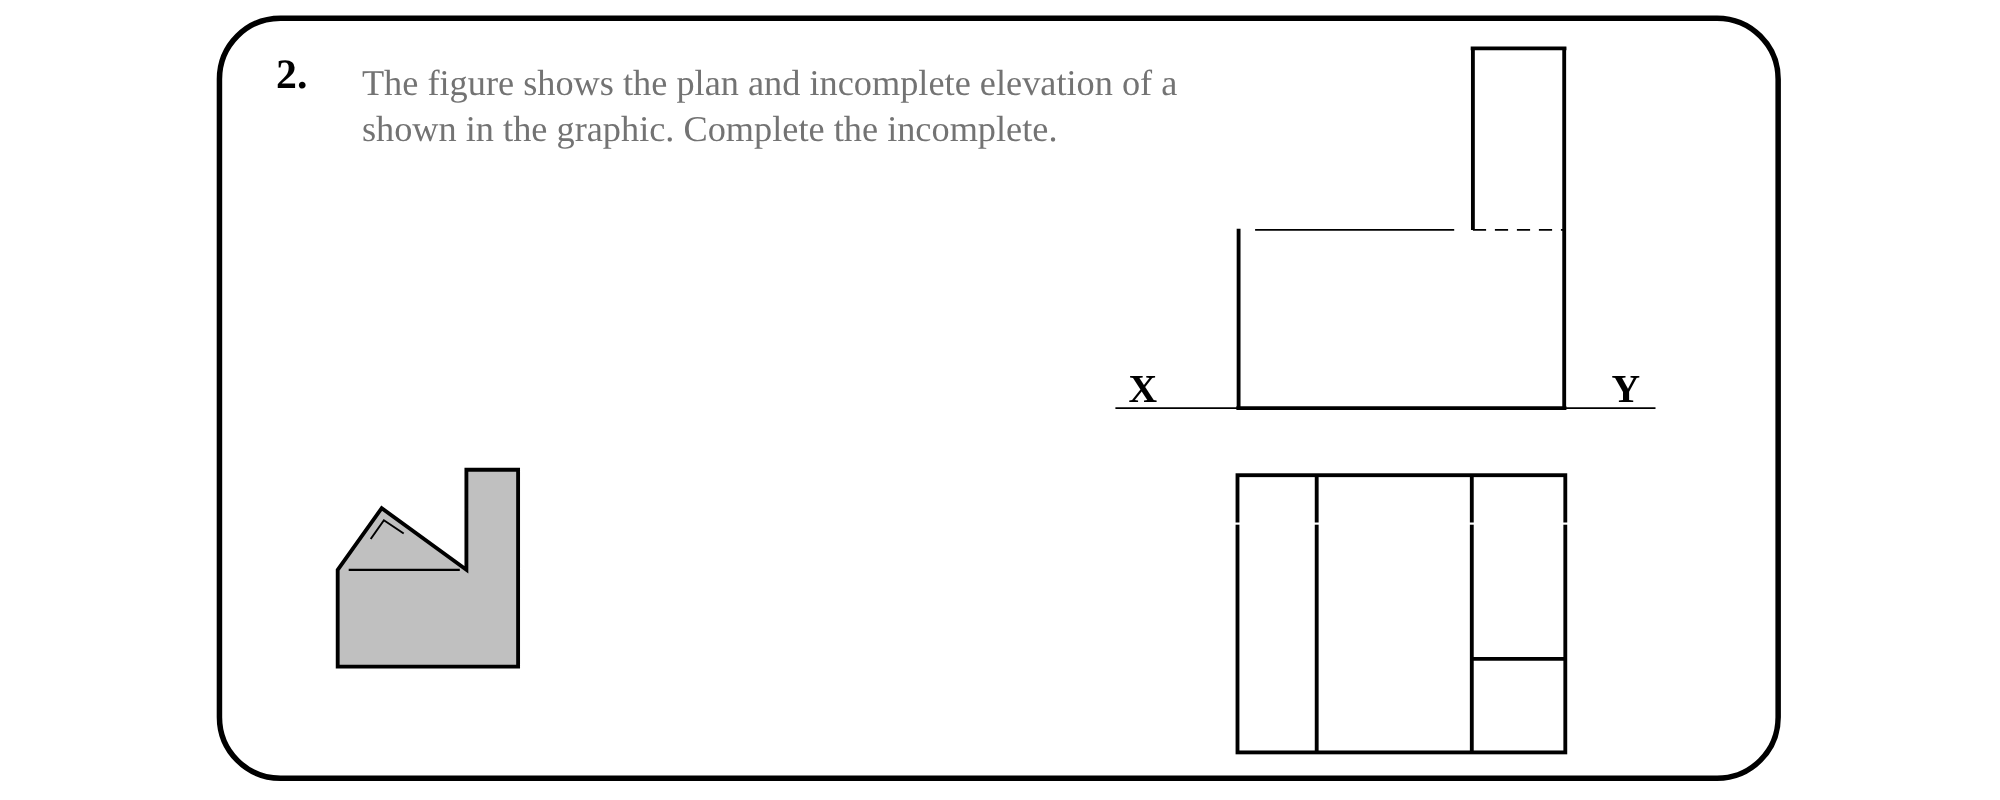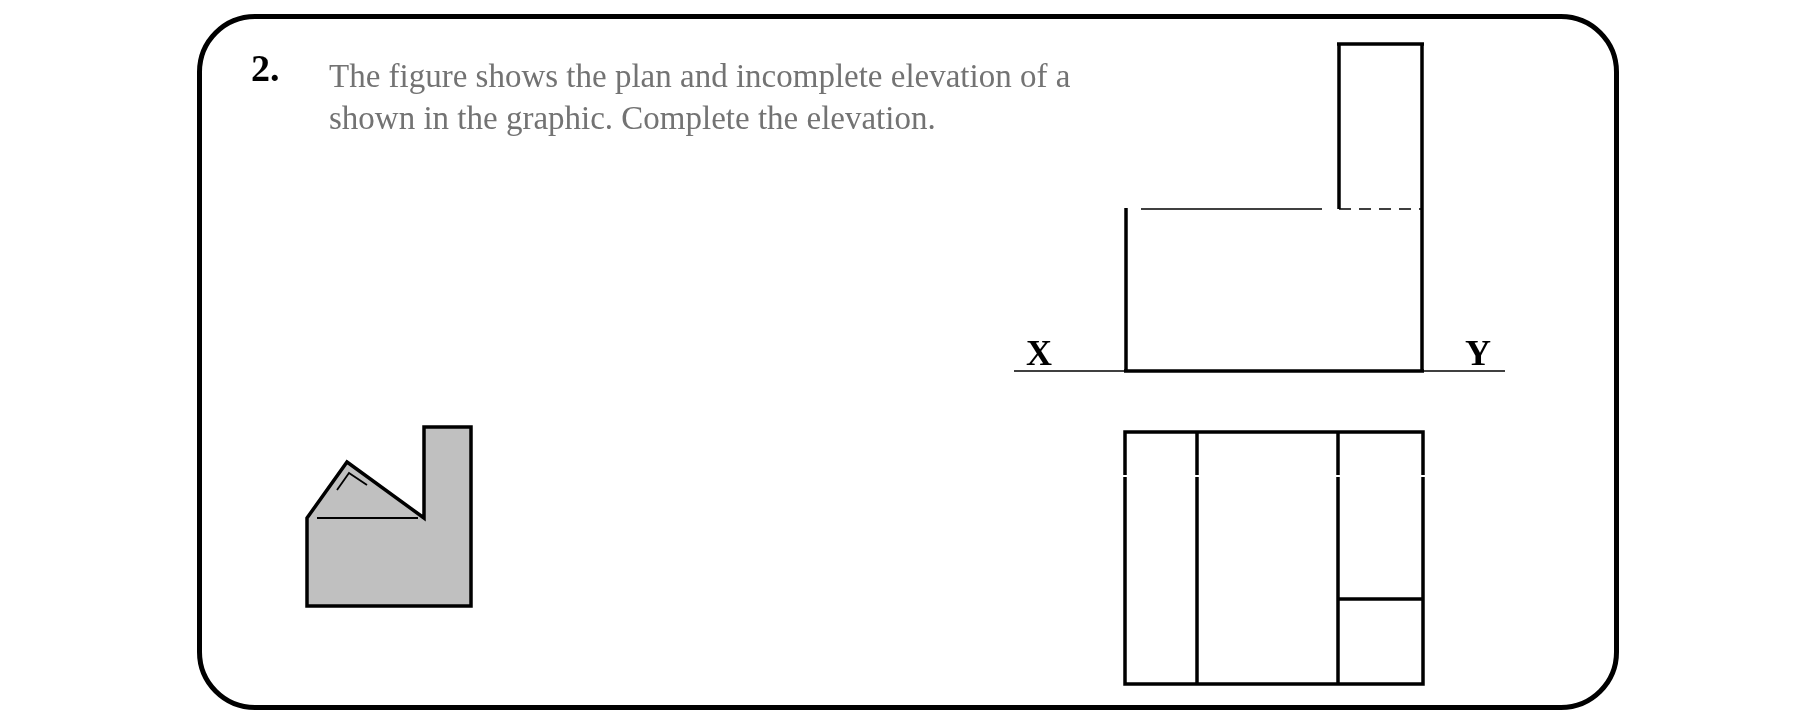--- a/index.html
+++ b/index.html
@@ -21,21 +21,21 @@
   .lbl { font-family: "Liberation Serif", serif; font-weight: bold; font-size: 36px; fill: #000; }
 </style>
 </head>
 <body>
 
 <div class="frame"></div>
 
 <div class="qnum">2.</div>
 <div class="qtext">
   <div>The figure shows the plan and incomplete elevation of a</div>
-  <div>shown in the graphic.  Complete the elevation.</div>
+  <div>shown in the graphic.  Complete the incomplete.</div>
 </div>
 
 <svg class="drawing" width="1818" height="727" viewBox="0 0 1818 727">
 
   <g>
     <polygon points="307,518 347,462 424,518 424,427 471,427 471,606 307,606" fill="#c0c0c0" stroke="#000" stroke-width="3.5" stroke-linejoin="miter"></polygon>
     <line x1="317" y1="518" x2="418" y2="518" stroke="#000" stroke-width="2"></line>
     <polyline points="337,490 349,473 367,485" fill="none" stroke="#000" stroke-width="1.8"></polyline>
   </g>
 

